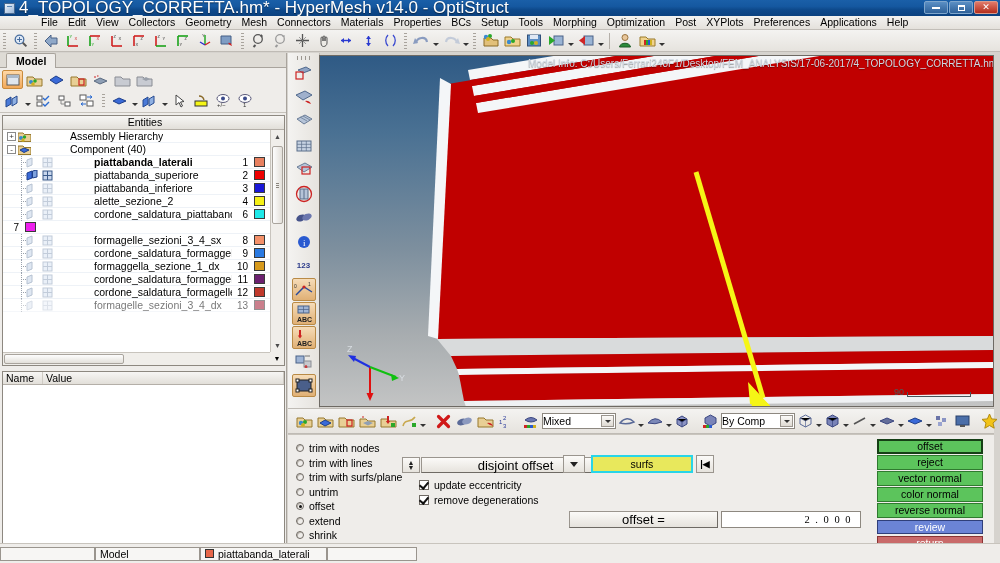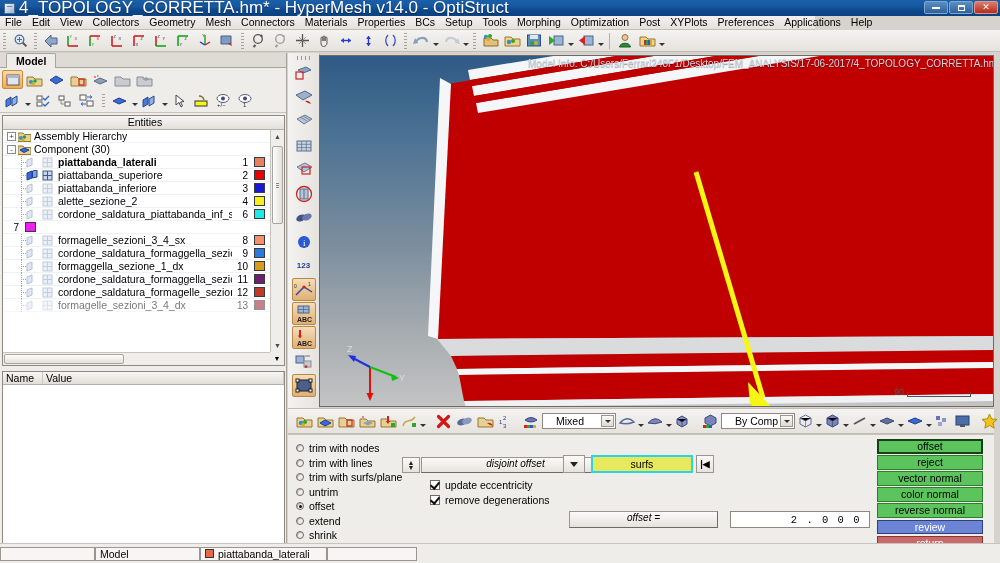--- a/index.html
+++ b/index.html
@@ -32,24 +32,24 @@
     background:linear-gradient(to bottom,#5b8fc4,#2e6199);
     position:relative;display:flex;align-items:center;justify-content:center;
   }
   .wbtn.close{background:linear-gradient(to bottom,#e07a6a,#b32d1c);border-color:#d99a8c;}
   .wbtn i{display:block;font-style:normal;color:#fff;font-size:9px;line-height:9px;}
   .wbtn .min{width:8px;height:2px;background:#fff;}
   .wbtn .max{width:7px;height:6px;border:1px solid #fff;border-top-width:2px;}
 
   
   .menubar{
-    position:absolute; left:0; top:16px; width:815px; height:14px;
+    position:absolute; left:0; top:16px; width:1000px; height:14px;
     background:linear-gradient(to bottom,#f3f2f0,#e4e1dc);
     border-bottom:1px solid #c2beb8;
-    display:flex; align-items:center;
+    display:flex; align-items:center;padding-left:36px;
   }
   .menubar .mi{padding:0 5px;font-size:10.5px;line-height:13px;white-space:nowrap;cursor:default;}
 
   
   .toolbar{
     position:absolute;left:0;width:1000px;height:22px;
     background:linear-gradient(to bottom,#f4f3f1,#e6e3de);
     border-bottom:1px solid #bfbbb5;
     display:flex;align-items:center;
   }
@@ -86,21 +86,21 @@
   .enthdr{
     height:14px;background:linear-gradient(to bottom,#f7f6f4,#e2dfd9);
     border-bottom:1px solid #b4afa8;display:flex;align-items:center;font-size:10.5px;flex-direction:column;
   }
   .enthdr .h1{flex:1;padding-left:3px;}
   .enthdr .hid{width:22px;text-align:right;padding-right:3px;}
   .enthdr .hcol{width:18px;display:flex;align-items:center;justify-content:center;}
   .treebody{position:absolute;left:0;top:14px;right:14px;bottom:13px;overflow:hidden;background:#fff;}
   .trow{height:13px;display:flex;align-items:center;font-size:10.5px;border-bottom:1px solid #eef2f7;white-space:nowrap;}
   .trow .tw{flex:1;display:flex;align-items:center;overflow:hidden;}
-  .trow .lbl{overflow:hidden;text-overflow:clip;}
+  .trow .lbl{overflow:hidden;text-overflow:clip;margin-left:36px;}
   .trow.bold .lbl{font-weight:bold;}
   .trow .idc{width:20px;text-align:right;font-size:10px;padding-right:4px;flex:none;}
   .trow .sw{width:11px;height:10px;border:1px solid #3a3a3a;flex:none;margin-right:3px;}
   .expander{width:9px;height:9px;border:1px solid #8a8a8a;background:#fff;display:flex;align-items:center;justify-content:center;font-size:8px;line-height:7px;margin-right:2px;flex:none;color:#333;}
   .indent{display:inline-block;flex:none;}
   .dashline{width:9px;height:13px;flex:none;position:relative;}
   .dashline:before{content:"";position:absolute;left:4px;top:0;bottom:0;border-left:1px dotted #9aa2ad;}
   .dashline.t:after{content:"";position:absolute;left:4px;top:6px;width:5px;border-top:1px dotted #9aa2ad;}
   .fico{width:13px;height:11px;flex:none;margin-right:3px;}
 
@@ -141,65 +141,65 @@
     position:absolute;left:208px;top:2px;color:#cfd8e2;font-size:10px;white-space:nowrap;
     text-shadow:0 1px 1px rgba(0,0,0,.4);
   }
   .scalebar{position:absolute;right:22px;bottom:9px;display:flex;align-items:flex-end;color:#4a5a5a;font-size:9px;}
   .scalebar .bar{width:64px;height:5px;border:1px solid #46555a;border-top:none;margin-left:3px;background:transparent;}
 
   
   #tb2{top:408px;left:288px;width:706px;height:26px;border-top:1px solid #bfbbb5;}
   .combo{
     height:16px;min-width:74px;background:#fff;border:1px solid #8d8880;
-    display:flex;align-items:center;padding-left:13px;font-size:10.5px;position:relative;
+    display:flex;align-items:center;padding-left:0;font-size:10.5px;position:relative;
   }
   .combo .dn{position:absolute;right:1px;top:1px;width:13px;height:12px;
      background:linear-gradient(to bottom,#fbfaf8,#dedad3);border:1px solid #9a958e;
      display:flex;align-items:center;justify-content:center;}
   .combo .dn:after{content:"";border-left:3px solid transparent;border-right:3px solid transparent;border-top:3px solid #333;}
 
   
   .panelarea{
     position:absolute;left:288px;top:434px;width:706px;height:109px;
     background:#efedea;border-top:1px solid #c8c4bd;
   }
   .radios{position:absolute;left:8px;top:6px;width:120px;}
   .rrow{height:14.5px;display:flex;align-items:center;font-size:10.5px;}
   .radio{width:8px;height:8px;border-radius:50%;border:1px solid #6f6a64;background:#efedea;margin-right:5px;position:relative;flex:none;
      box-shadow:inset 1px 1px 0 #bdb8b1;}
   .radio.on:after{content:"";position:absolute;left:2px;top:2px;width:3px;height:3px;border-radius:50%;background:#111;}
 
   .btn3d{
     height:16px;background:linear-gradient(to bottom,#fbfaf8,#e6e3dd);
     border:1px solid #9a958e;border-right-color:#6e6a64;border-bottom-color:#6e6a64;
-    display:flex;justify-content:center;font-size:10px;font-style:italic;
+    display:flex;justify-content:center;font-size:13px;
   }
   .spinbtn{position:absolute;left:114px;top:22px;width:18px;height:16px;
      background:linear-gradient(to bottom,#fbfaf8,#e6e3dd);border:1px solid #9a958e;
      display:flex;align-items:center;justify-content:center;flex-direction:column;color:#222;font-size:7px;line-height:5px;}
-  .wideopt{position:absolute;left:142px;top:22px;width:185px;text-align:center;}
+  .wideopt{position:absolute;left:131px;top:22px;width:185px;text-align:center;}
   .chk{width:10px;height:10px;border:1px solid #6f6a64;background:#fff;margin-right:5px;position:relative;flex:none;}
   .chk.on:after{content:"";position:absolute;left:1px;top:-1px;width:4px;height:7px;border:solid #111;border-width:0 2px 2px 0;transform:rotate(40deg);}
   .crow{display:flex;align-items:center;font-size:10.5px;height:15px;}
 
   .selblock{position:absolute;left:275px;top:20px;display:flex;align-items:center;}
   .arrbtn{width:22px;height:18px;background:linear-gradient(to bottom,#fbfaf8,#e6e3dd);border:1px solid #9a958e;display:flex;align-items:center;justify-content:center;}
   .arrbtn:after{content:"";border-left:4px solid transparent;border-right:4px solid transparent;border-top:5px solid #222;}
   .yellowfield{
     width:102px;height:18px;margin-left:6px;background:#e8e85c;border:2px solid #28d5e8;
     display:flex;align-items:center;justify-content:center;font-size:10.5px;
   }
   .rewbtn{width:18px;height:18px;margin-left:3px;background:linear-gradient(to bottom,#fbfaf8,#e6e3dd);border:1px solid #9a958e;display:flex;align-items:center;justify-content:center;font-size:9px;font-weight:bold;}
 
   .offsetrow{position:absolute;left:281px;top:76px;display:flex;align-items:center;}
   .offsetrow .lb{width:149px;height:17px;}
   .numfield{width:140px;height:17px;background:#fff;border:1px solid #8d8880;
      display:flex;align-items:center;justify-content:flex-end;padding-right:8px;
-     font-family:Liberation Mono, monospace;font-size:10.5px;letter-spacing:1.5px;margin-left:12px;}
+     font-family:Liberation Serif, serif;font-size:10.5px;letter-spacing:1.5px;margin-left:3px;}
 
   .greenstack{position:absolute;right:11px;top:4px;width:106px;}
   .gbtn{height:14.5px;margin-bottom:1.5px;display:flex;align-items:center;justify-content:center;font-size:10.5px;}
   .gbtn.green{background:#5cc45c;border:1px solid #2f7a2f;}
   .gbtn.green.hl{border:2px solid #153f15;}
   .gbtn.blue{background:#6b84d6;border:1px solid #2f3f7a;color:#fff;}
   .gbtn.red{background:#c96a6a;border:1px solid #8a3434;color:#fff;}
   .gsplit{margin-top:2px;}
 
   
@@ -616,21 +616,21 @@
         <div class="trow">
           <div class="tw">
             <span class="indent" style="width:4px"></span>
             <span class="expander">-</span>
             <span class="fico">
               <svg width="13" height="11" viewBox="0 0 13 11">
                   <path d="M0 2h5l1.5 1.5H13v7H0z" fill="#e8cf95" stroke="#97782c"></path>
                   <path d="M2 6 L6 4 L11 6 L6 8.5Z" fill="#3a6ad8" stroke="#1e3f8a"></path>
                 </svg>
             </span>
-            <span class="lbl">Component (30)</span>
+            <span class="lbl">Component (40)</span>
           </div>
           <div class="idc"></div>
           <div style="width:18px"></div>
         </div>
 
         <div class="trow bold">
           <div class="tw">
             <span class="indent" style="width:14px"></span>
             <span class="dashline t"></span>
             <span class="fico"><svg width="13" height="11" viewBox="0 0 13 11">

